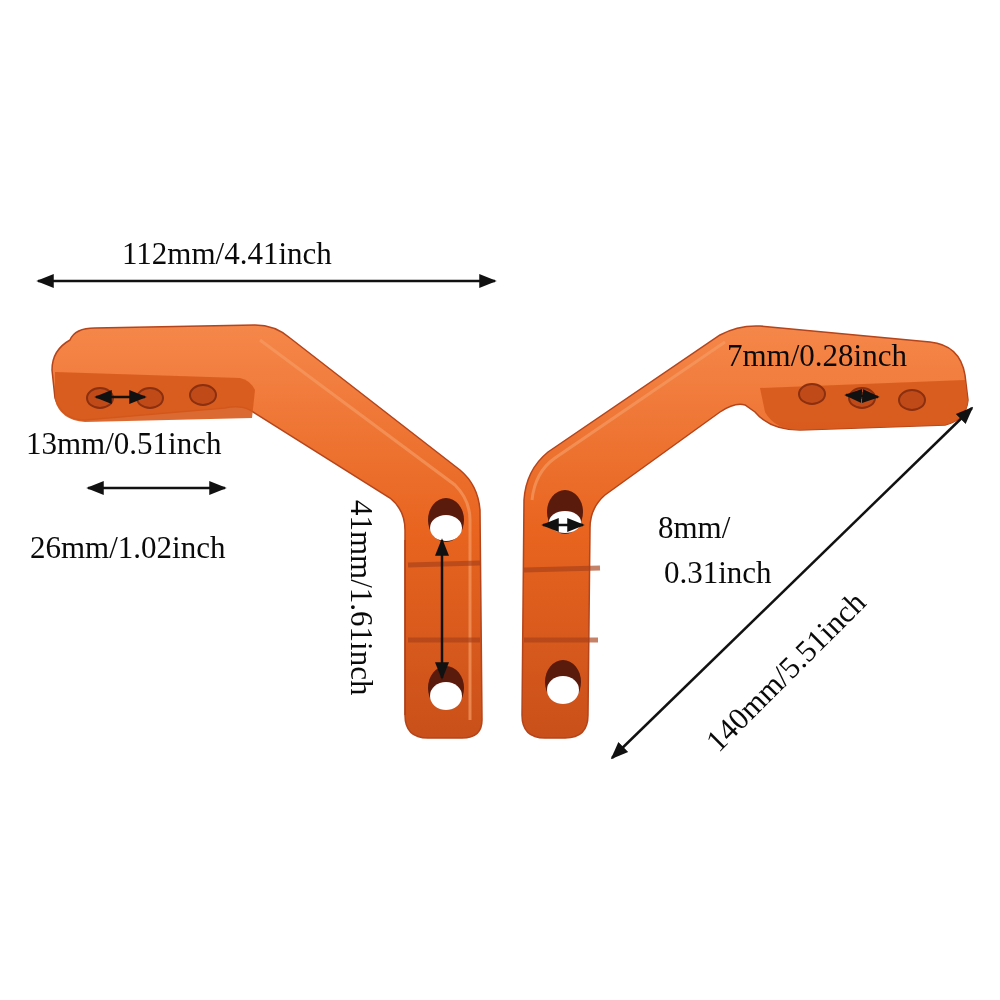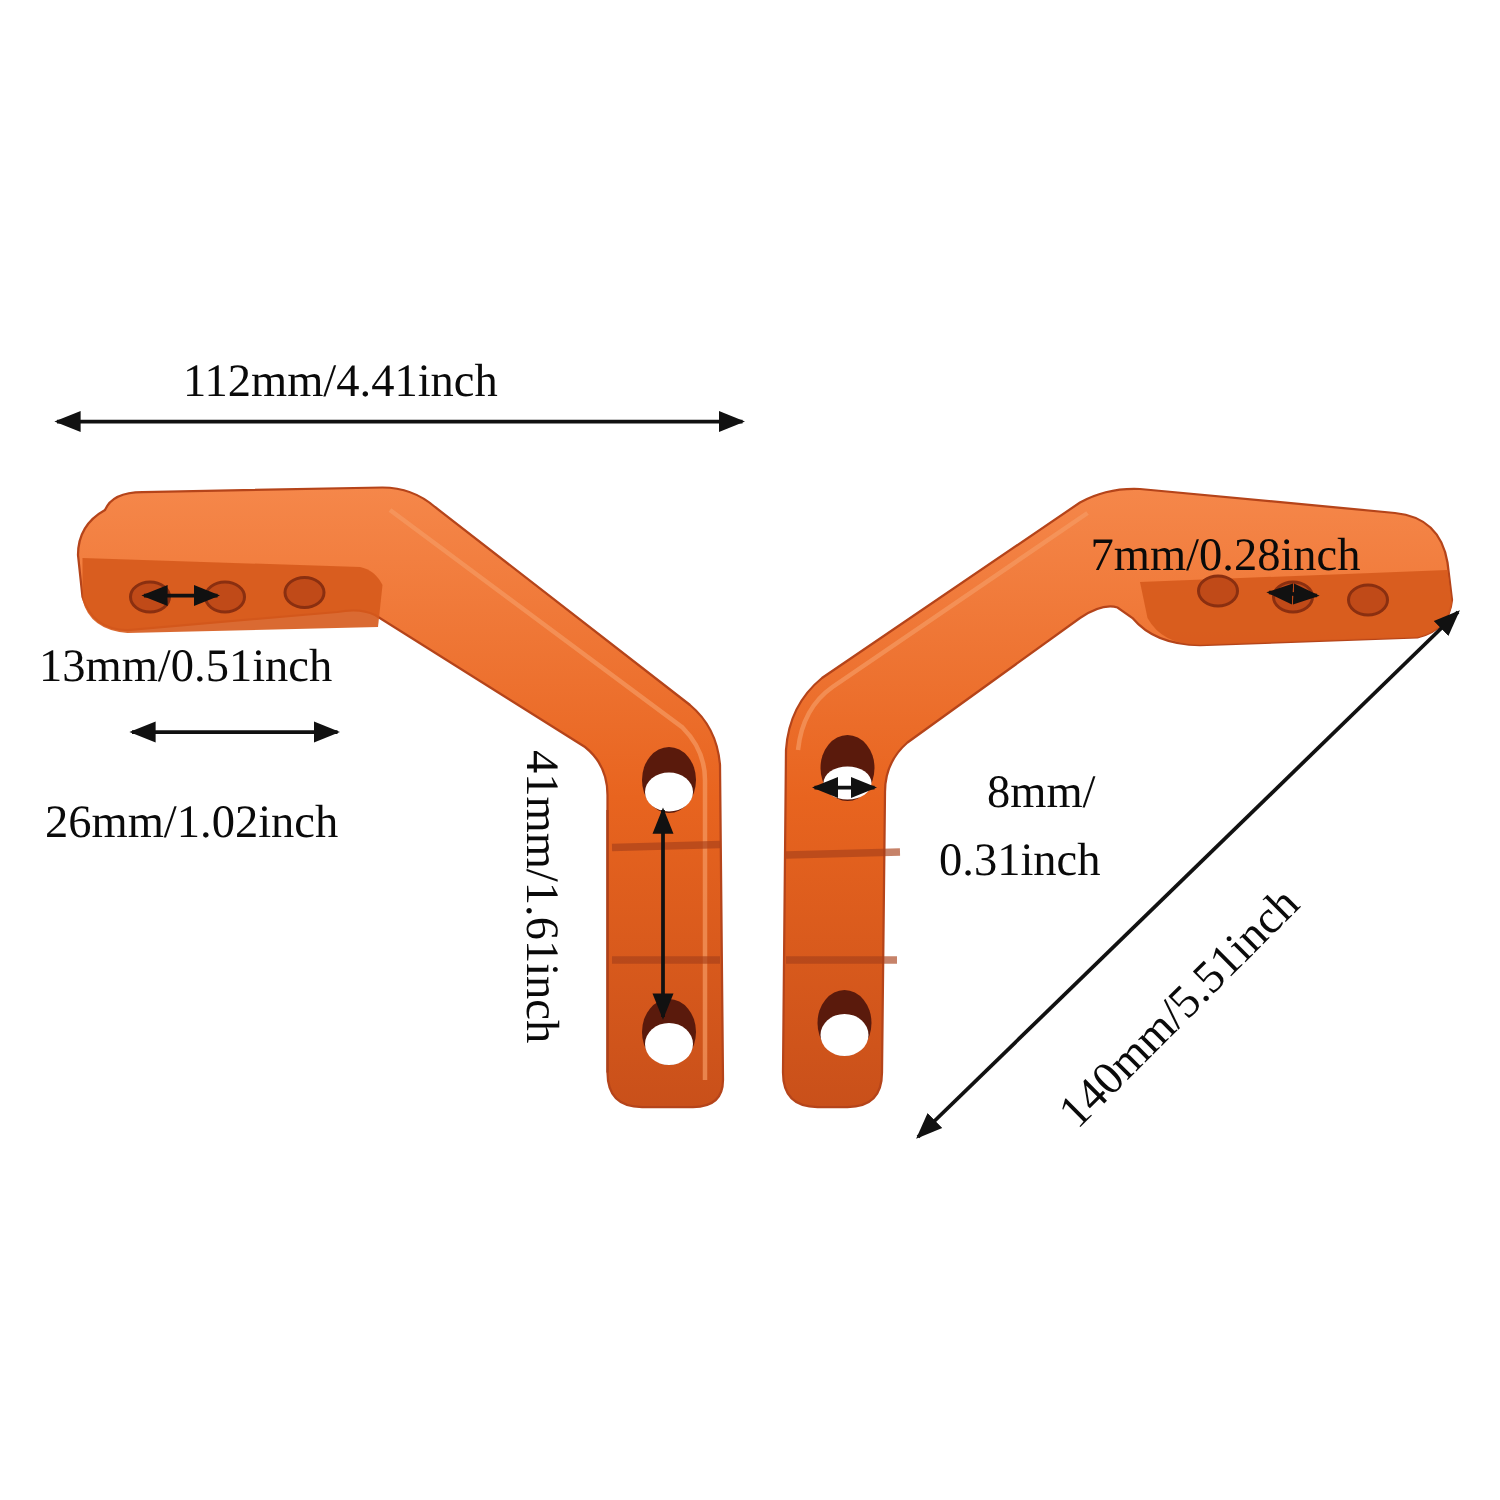--- a/index.html
+++ b/index.html
@@ -74,17 +74,17 @@
     <line x1="442" y1="540" x2="442" y2="678" stroke="#111" stroke-width="2.5" marker-start="url(#ah)" marker-end="url(#ah)"></line>
     <line x1="846" y1="395" x2="878" y2="397" stroke="#111" stroke-width="2.5" marker-start="url(#ah)" marker-end="url(#ah)"></line>
     <line x1="543" y1="525" x2="583" y2="525" stroke="#111" stroke-width="2.5" marker-start="url(#ah)" marker-end="url(#ah)"></line>
     <line x1="612" y1="758" x2="972" y2="408" stroke="#111" stroke-width="2.5" marker-start="url(#ah)" marker-end="url(#ah)"></line>
   </svg>
 
   <div class="lbl" style="left:122px;top:238px;">112mm/4.41inch</div>
   <div class="lbl" style="left:26px;top:428px;">13mm/0.51inch</div>
   <div class="lbl" style="left:30px;top:510px;margin-top:22px;">26mm/1.02inch</div>
   <div class="lbl rot-90" style="left:377px;top:500px;">41mm/1.61inch</div>
-  <div class="lbl" style="left:727px;top:354px;">7mm/0.28inch</div>
+  <div class="lbl" style="left:727px;top:340px;">7mm/0.28inch</div>
   <div class="lbl" style="left:658px;top:512px;">8mm/</div>
-  <div class="lbl" style="left:626px;top:557px;">0.31inch</div>
+  <div class="lbl" style="left:664px;top:557px;">0.31inch</div>
   <div class="lbl rot-diag" style="left:700px;top:735px;">140mm/5.51inch</div>
 </div>
 
 </body></html>

